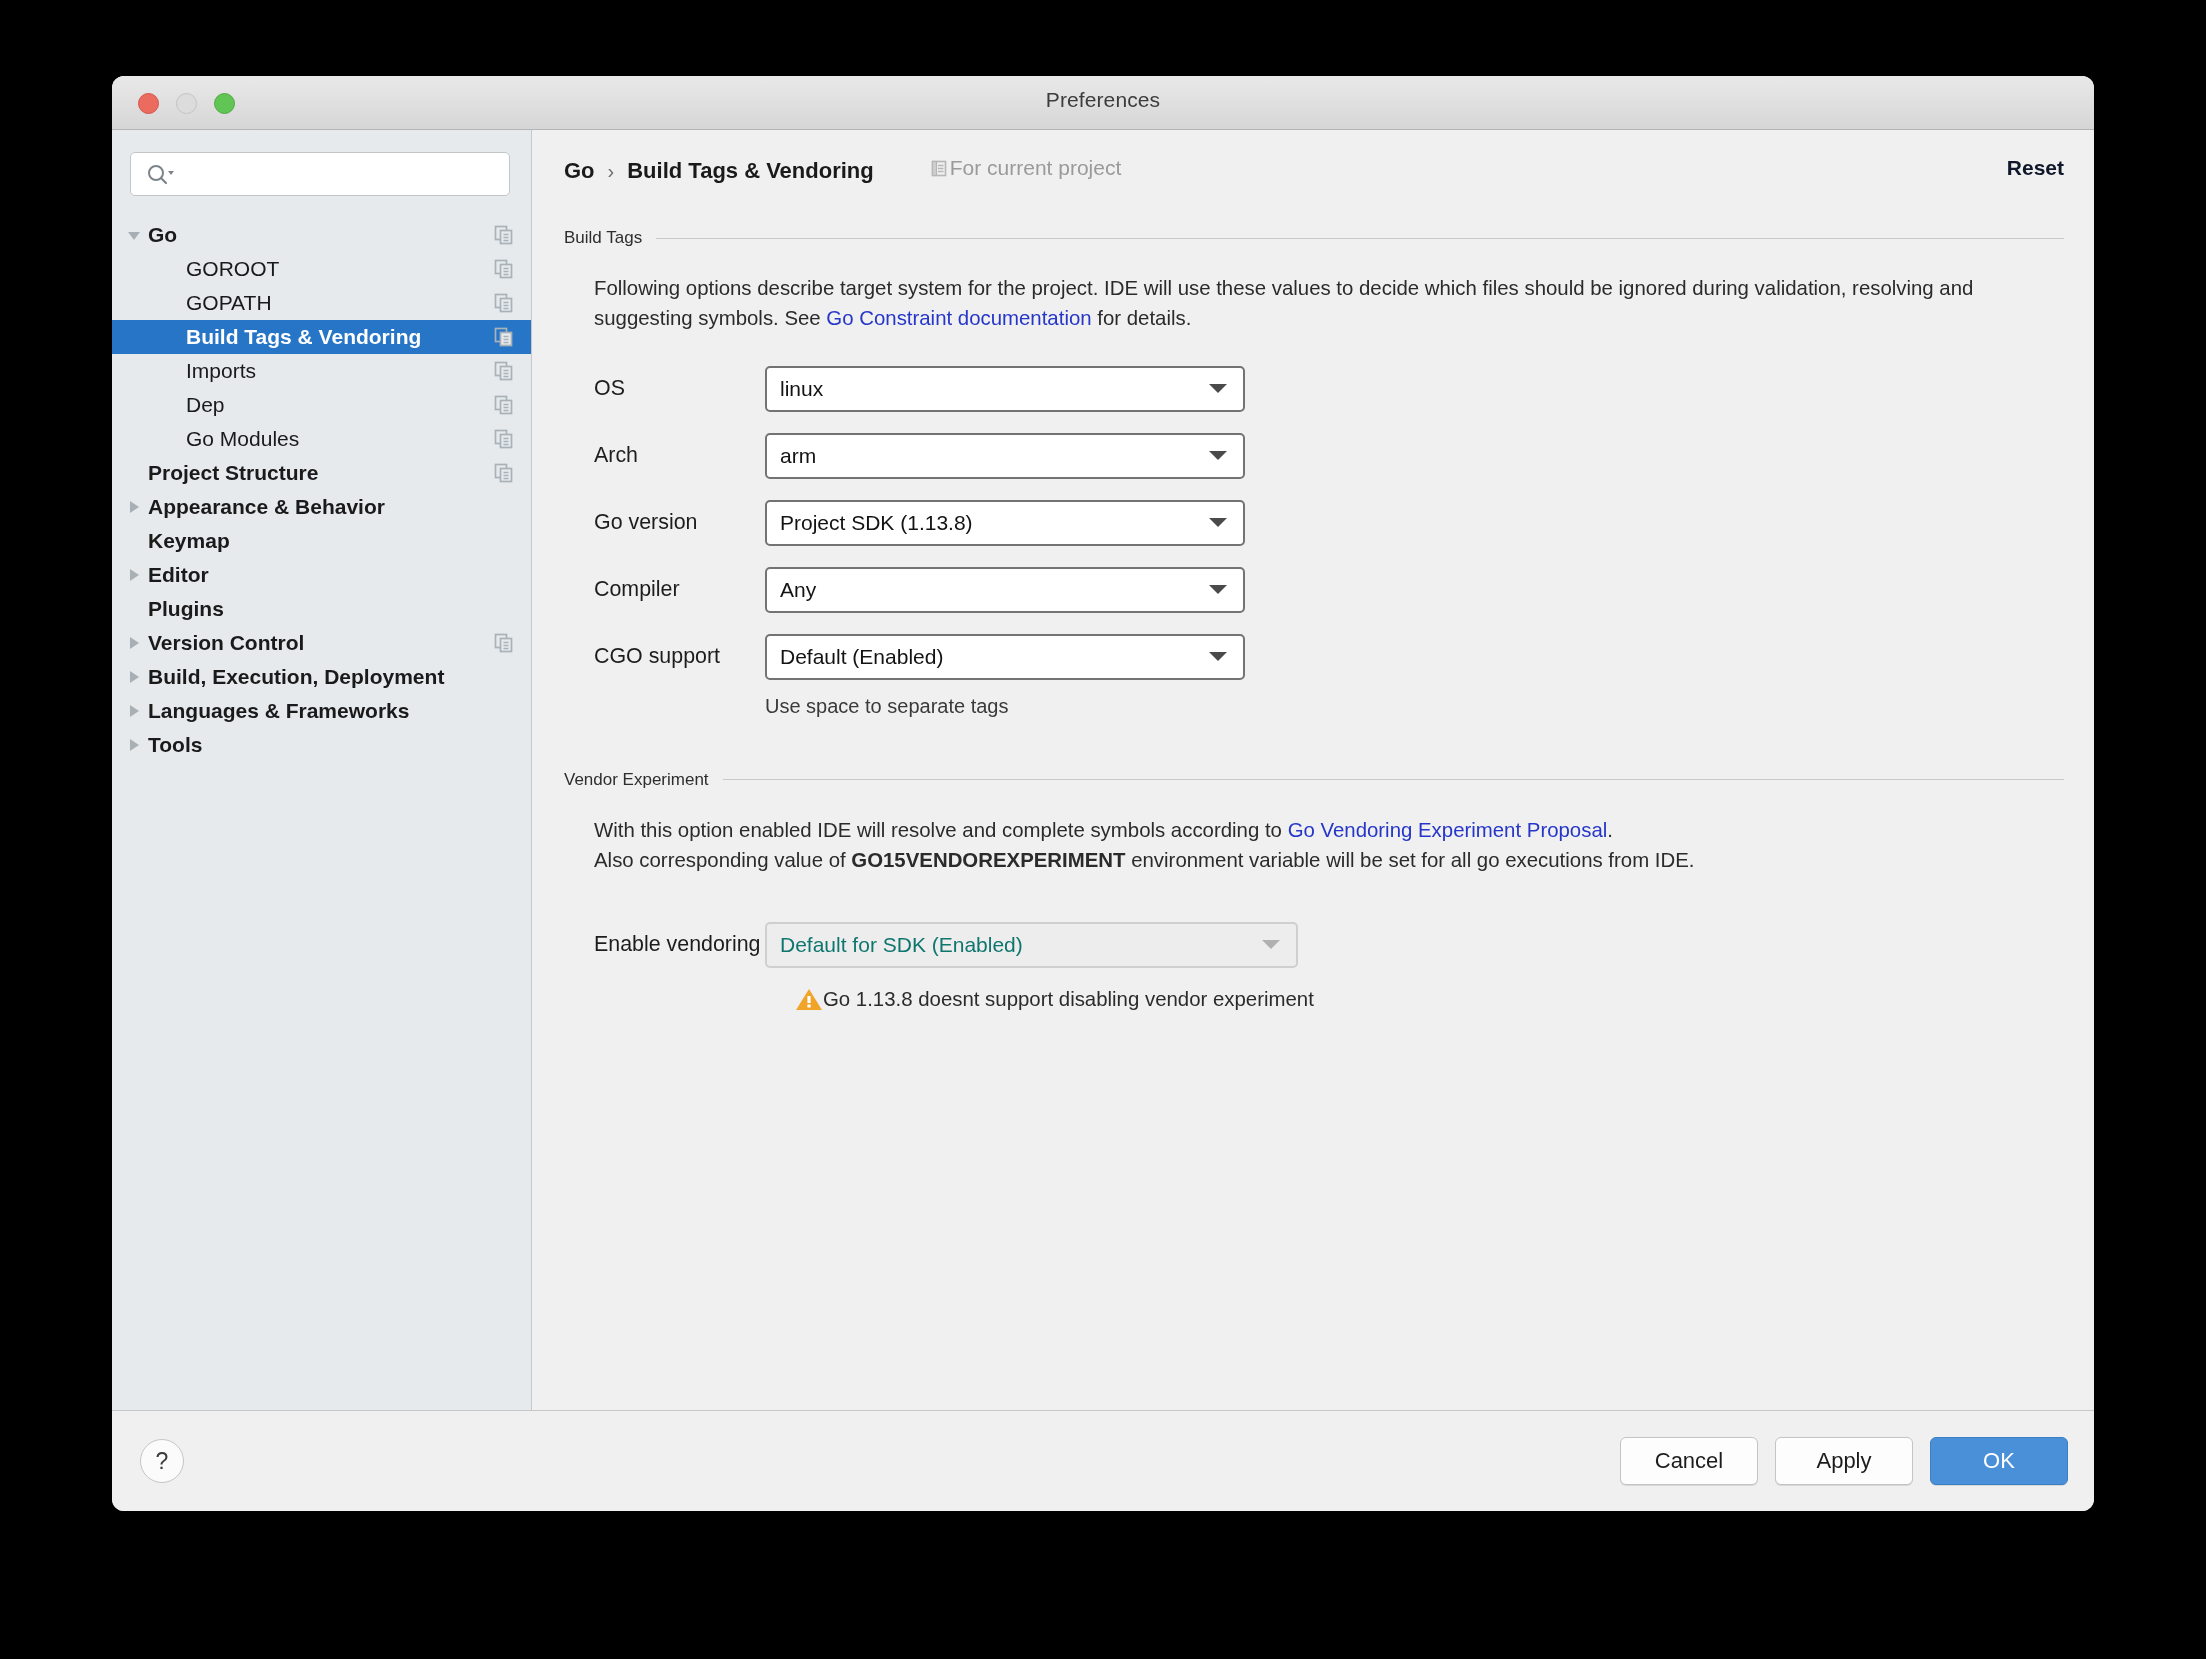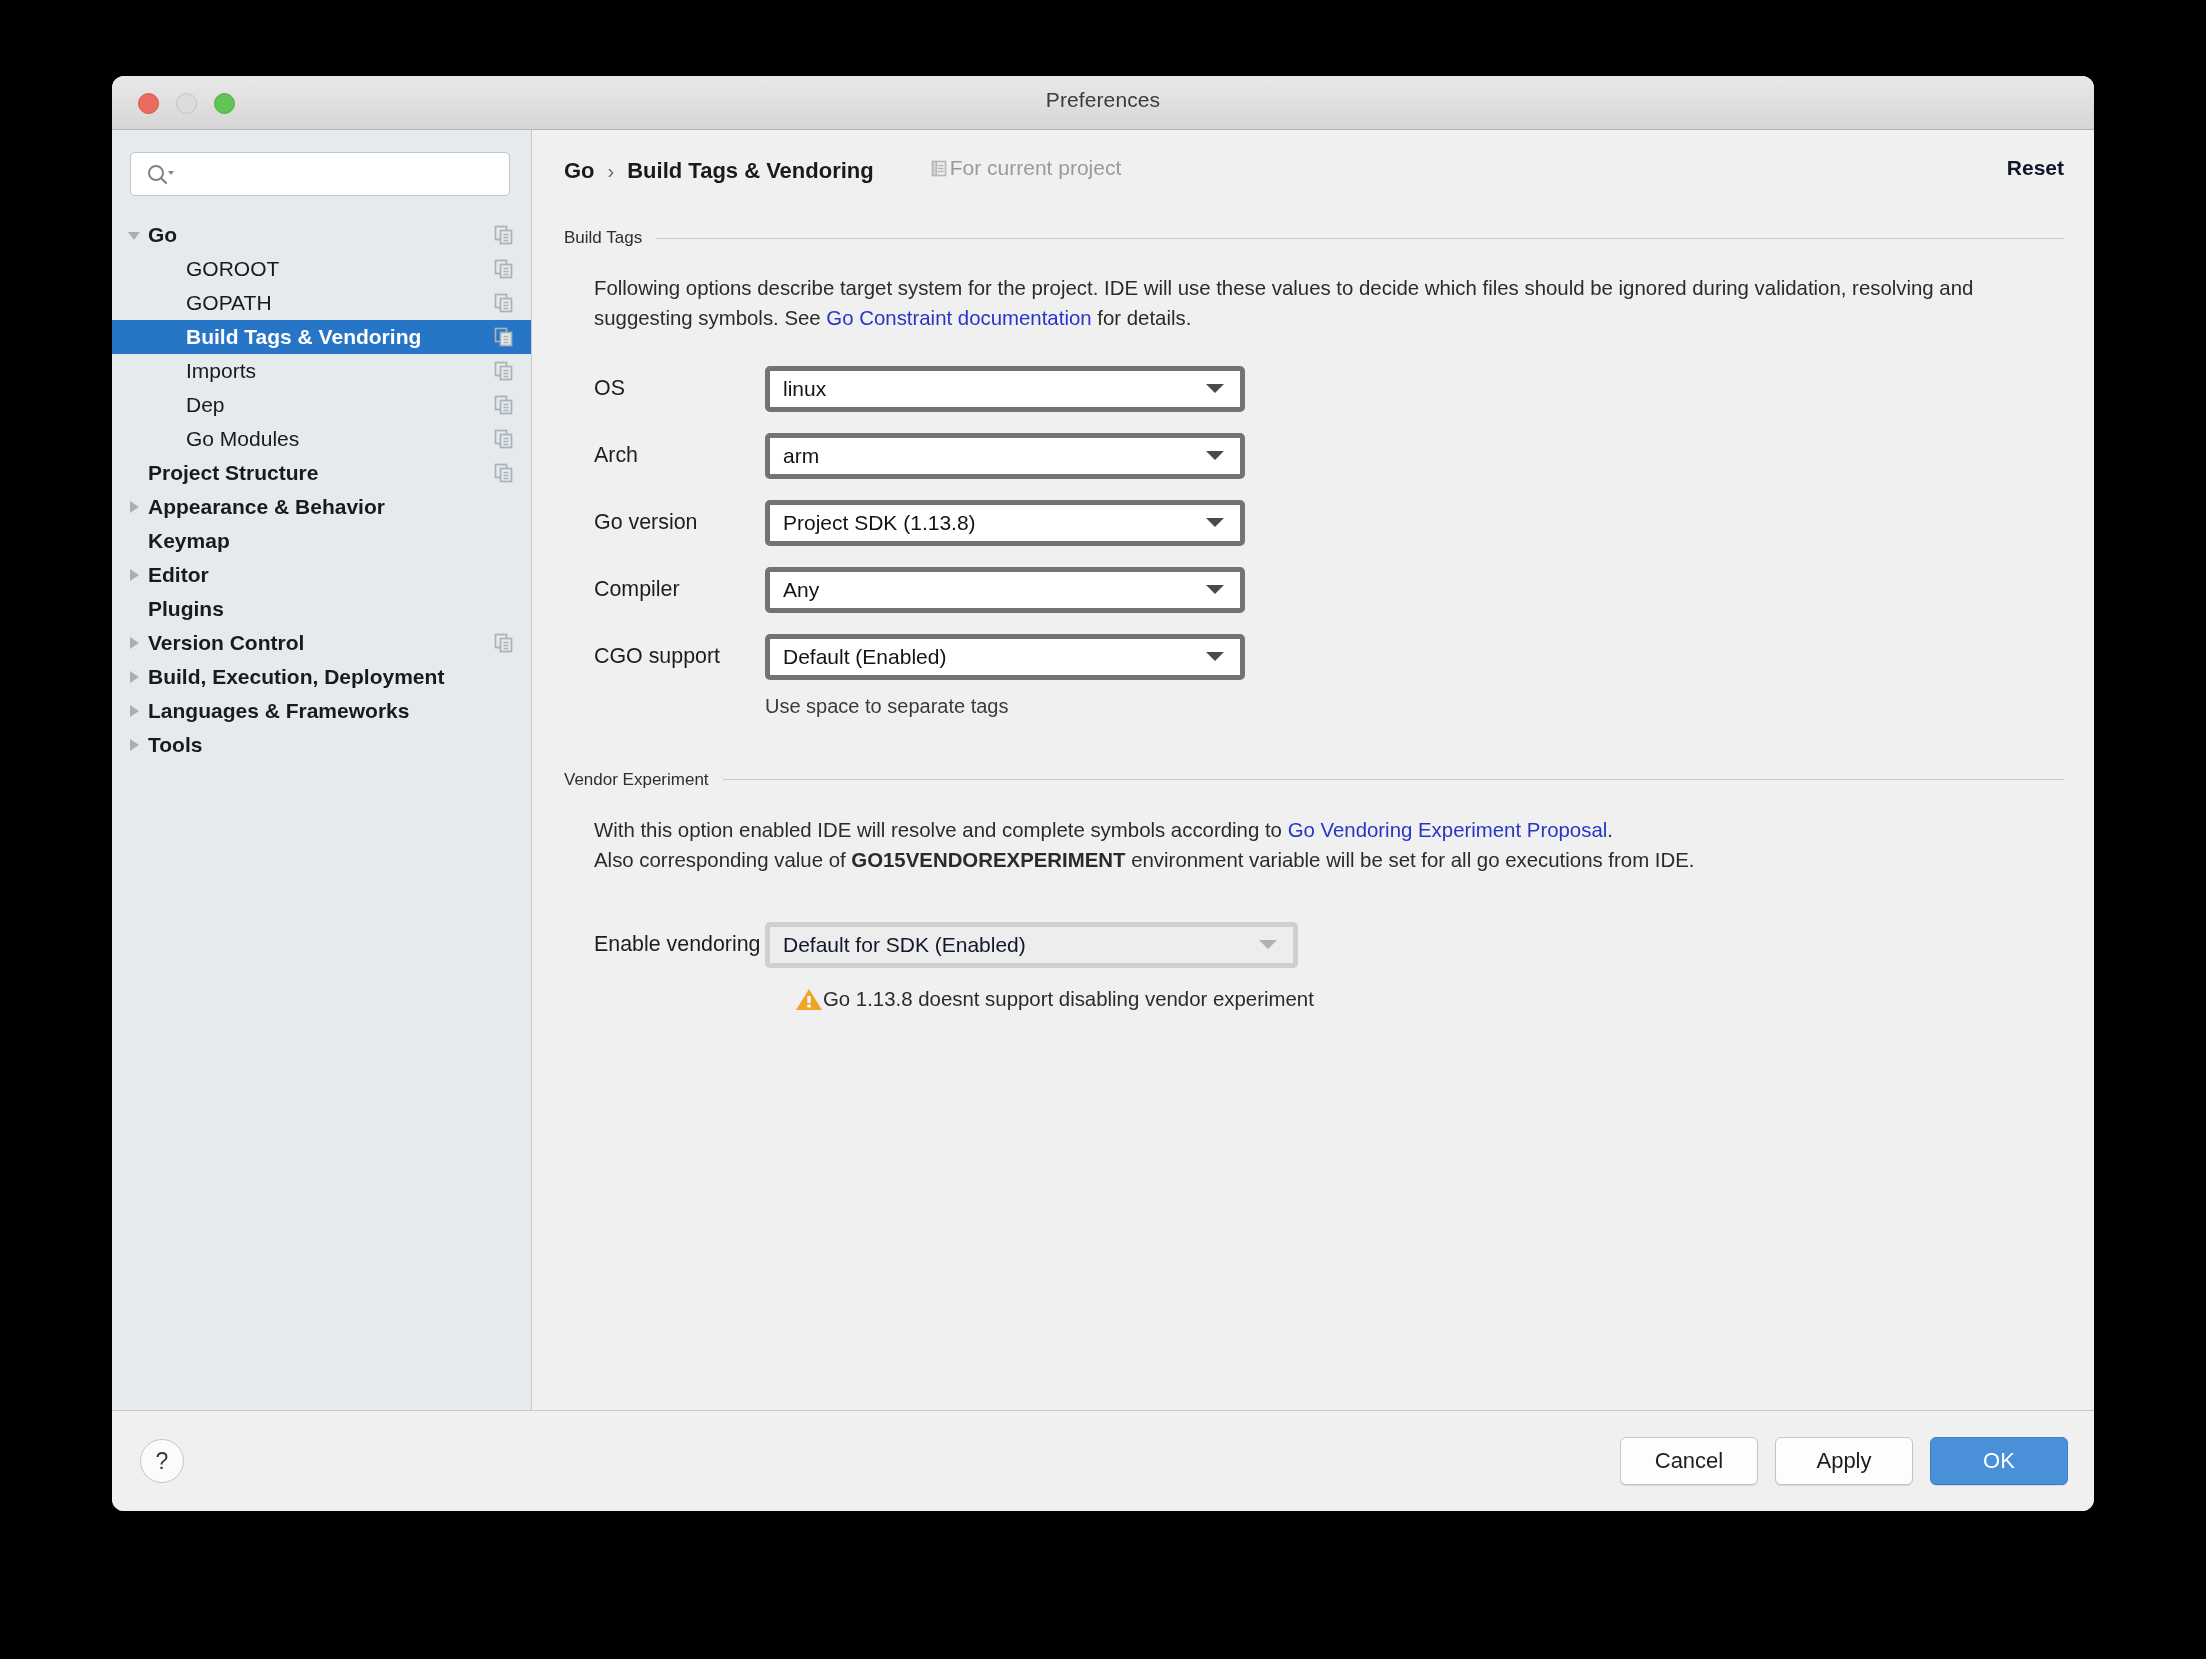--- a/index.html
+++ b/index.html
@@ -149,36 +149,36 @@
   }
   .flabel {
     width: 171px;
     font-size: 21.4px;
     color: #1d1d1d;
     white-space: nowrap;
   }
   .combo {
     width: 480px; height: 46px;
     background: #fff;
-    border: 5px solid #737373;
+    border: 2px solid #737373;
     border-radius: 5px;
     display: flex; align-items: center;
     padding: 0 10px 0 13px;
     position: relative;
   }
   .combo .val { font-size: 21px; color: #131313; flex: 1; white-space: nowrap; }
   .combo .arrow {
     width: 0; height: 0;
     border-left: 9px solid transparent;
     border-right: 9px solid transparent;
     border-top: 9px solid #4a4a4a;
     margin-right: 6px;
   }
   .combo.disabled { background: #ededed; border-color: #cfcfcf; }
-  .combo.disabled .val { color: #0f172a; }
+  .combo.disabled .val { color: #0f766e; }
   .combo.disabled .arrow { border-top-color: #b0b0b0; }
   .combo.wide { width: 533px; }
 
   .textfield {
     width: 480px; height: 46px;
     background: #fff;
     border: 1px solid #c0c4c7;
     border-radius: 3px;
     display: flex; align-items: center;
     padding: 0 8px 0 11px;

